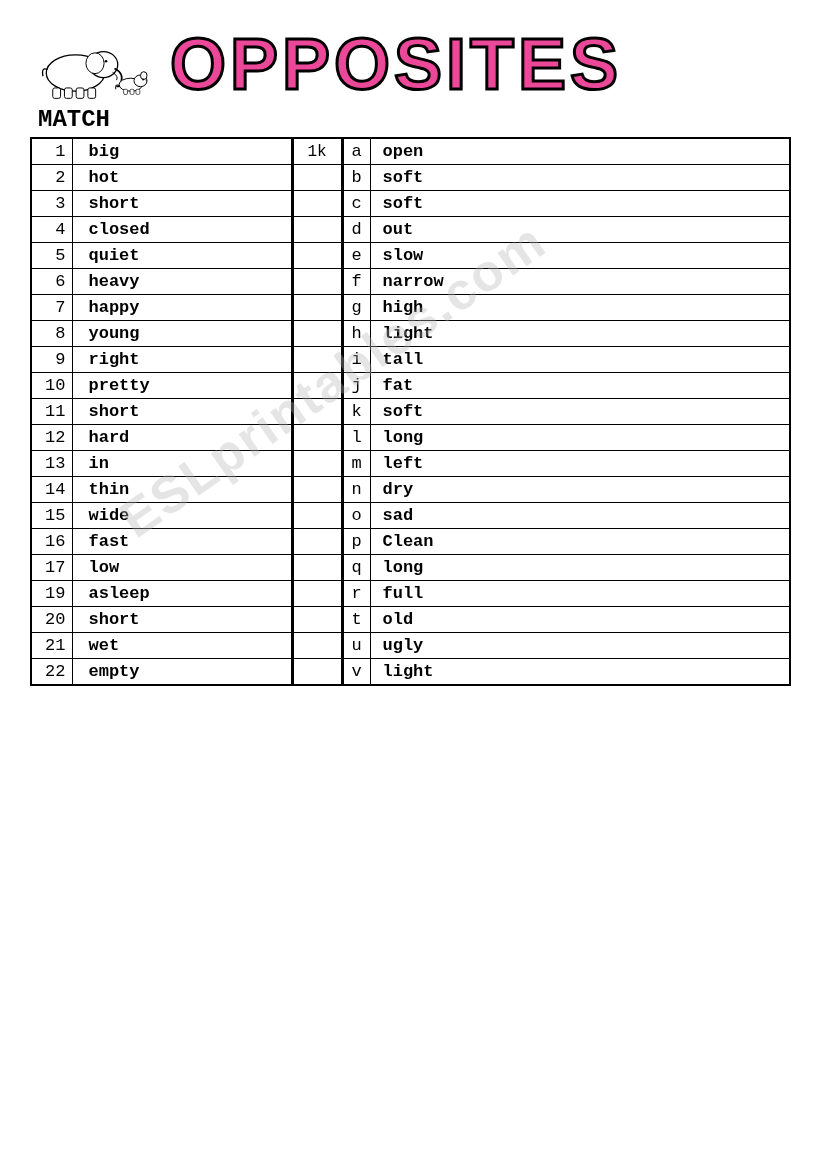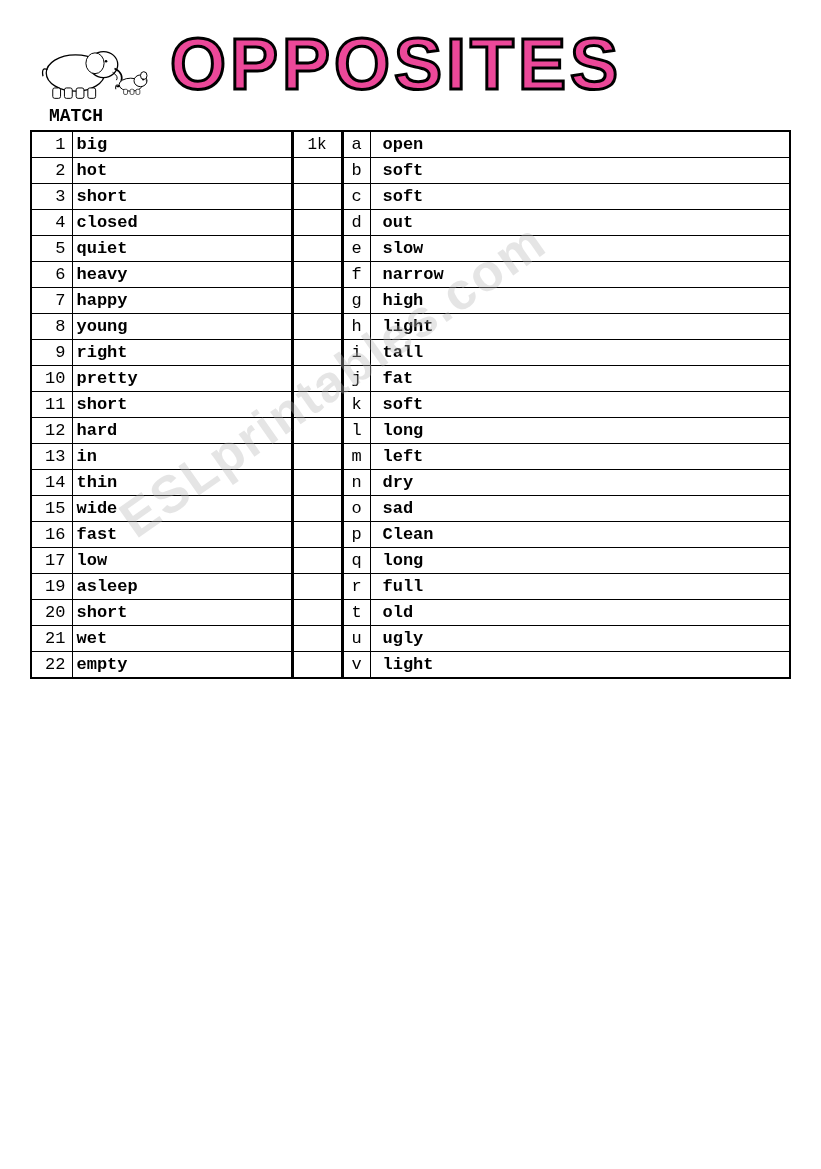--- a/index.html
+++ b/index.html
@@ -32,25 +32,25 @@
       font-weight: 900;
       letter-spacing: 4px;
       color: #ec4899;
       -webkit-text-stroke: 3px #000;
       text-stroke: 3px #000;
       font-family: Arial, sans-serif;
       line-height: 1;
     }
 
     .match-label {
-      font-size: 18px;
+      font-size: 24px;
       font-weight: bold;
       font-family: 'Courier New', Courier, monospace;
       margin-bottom: 4px;
-      margin-left: 19px;
+      margin-left: 8px;
     }
 
     .table-container {
       border: 2px solid #000;
       width: 100%;
     }
 
     table {
       width: 100%;
       border-collapse: collapse;
@@ -70,21 +70,21 @@
       width: 40px;
       text-align: right;
       padding: 3px 6px 3px 4px;
       border-right: 1px solid #000;
       vertical-align: middle;
       font-weight: normal;
     }
 
     .col-left-word {
       width: 220px;
-      padding: 3px 4px;
+      padding: 3px 16px;
       border-right: 2px dashed #aaa;
       vertical-align: middle;
       font-weight: bold;
     }
 
     .col-answer {
       width: 50px;
       text-align: center;
       padding: 3px 4px;
       border-right: 2px dashed #aaa;

